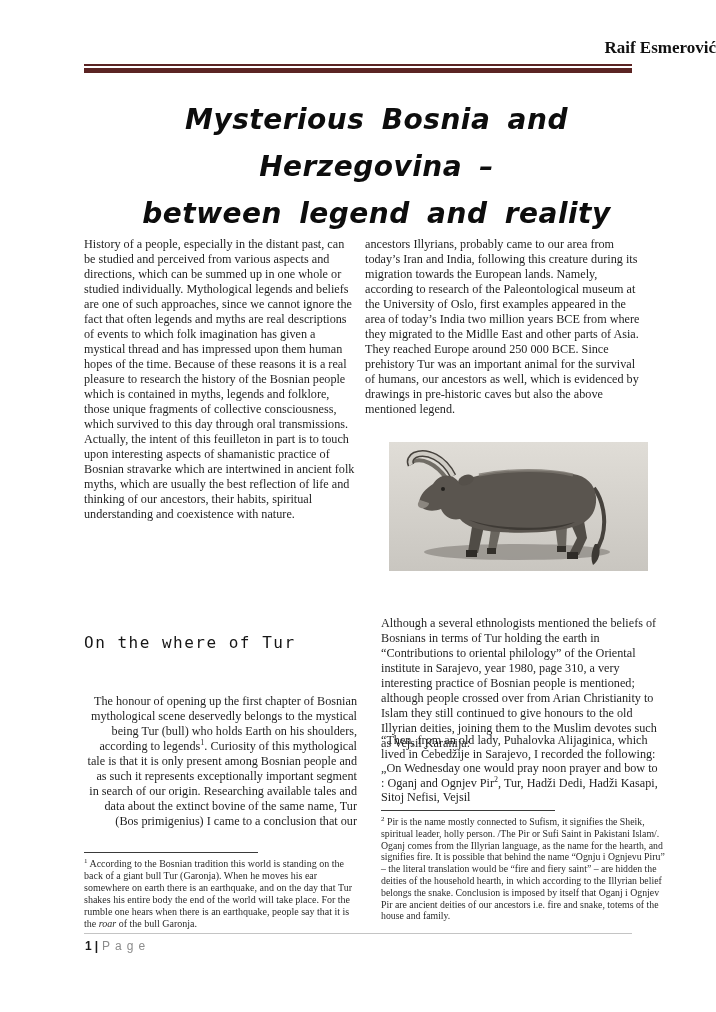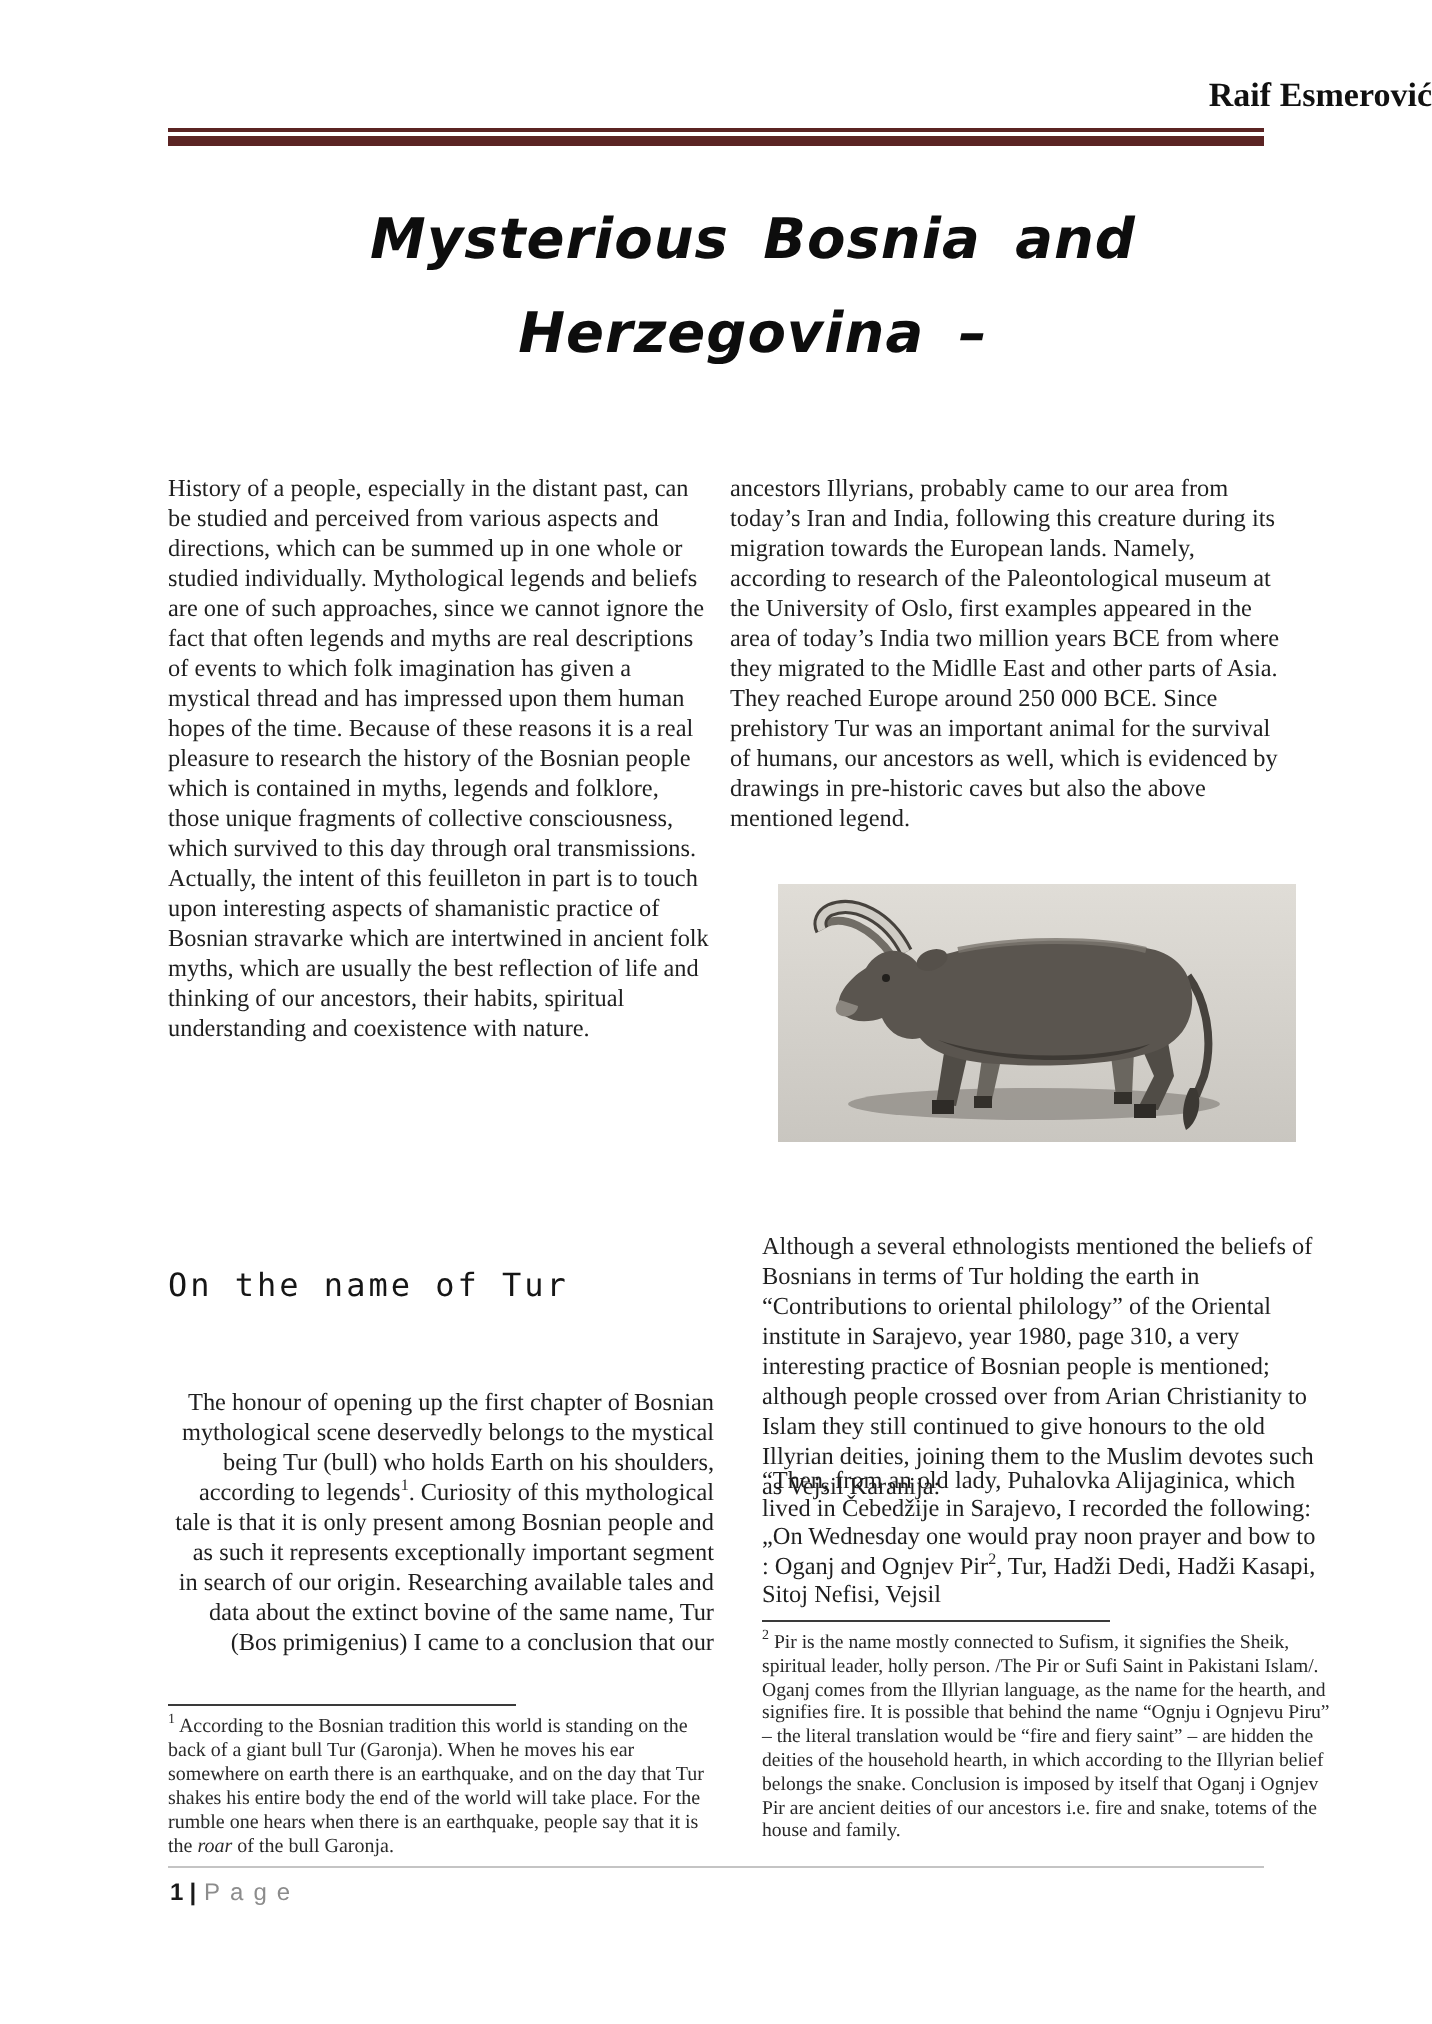--- a/index.html
+++ b/index.html
@@ -63,25 +63,26 @@
 </head>
 <body>
 
 <div>
 
   <div class="abs header-author">Raif Esmerović</div>
   <div class="abs header-rule"></div>
 
   <div class="abs doc-title">
     <div>Mysterious Bosnia and Herzegovina –</div>
+    <div>between legend and reality</div>
   </div>
 
   <p class="abs body-text l-para1">History of a people, especially in the distant past, can be studied and perceived from various aspects and directions, which can be summed up in one whole or studied individually. Mythological legends and beliefs are one of such approaches, since we cannot ignore the fact that often legends and myths are real descriptions of events to which folk imagination has given a mystical thread and has impressed upon them human hopes of the time. Because of these reasons it is a real pleasure to research the history of the Bosnian people which is contained in myths, legends and folklore, those unique fragments of collective consciousness, which survived to this day through oral transmissions. Actually, the intent of this feuilleton in part is to touch upon interesting aspects of shamanistic practice of Bosnian stravarke which are intertwined in ancient folk myths, which are usually the best reflection of life and thinking of our ancestors, their habits, spiritual understanding and coexistence with nature.</p>
 
-  <h2 class="abs l-heading" style="margin:0;font-weight:normal;">On the name of Tur</h2>
+  <h2 class="abs l-heading" style="margin:0;font-weight:normal;">On the where of Tur</h2>
 
   <p class="abs body-text l-para2"><span> The honour of opening up the first chapter of Bosnian mythological scene deservedly belongs to the mystical being Tur (bull) who holds Earth on his shoulders, according to legends</span><sup class="fnref">1</sup><span>. Curiosity of this mythological tale is that it is only present among Bosnian people and as such it represents exceptionally important segment in search of our origin. Researching available tales and data about the extinct bovine of the same name, Tur (Bos primigenius) I came to a conclusion that our</span></p>
 
   <p class="abs body-text r-para1">ancestors Illyrians, probably came to our area from today’s Iran and India, following this creature during its migration towards the European lands. Namely, according to research of the Paleontological museum at the University of Oslo, first examples appeared in the area of today’s India two million years BCE from where they migrated to the Midlle East and other parts of Asia. They reached Europe around 250 000 BCE. Since prehistory Tur was an important animal for the survival of humans, our ancestors as well, which is evidenced by drawings in pre-historic caves but also the above mentioned legend.</p>
 
   <div class="abs bull-figure" role="img" aria-label="Illustration of the extinct bull Tur (Bos primigenius)">
     <svg width="259" height="129" viewBox="0 0 259 129" xmlns="http://www.w3.org/2000/svg">
       <defs>
         <linearGradient id="bgml" x1="0" y1="0" x2="0" y2="1">
           <stop offset="0" stop-color="#e0ddd7"></stop>

